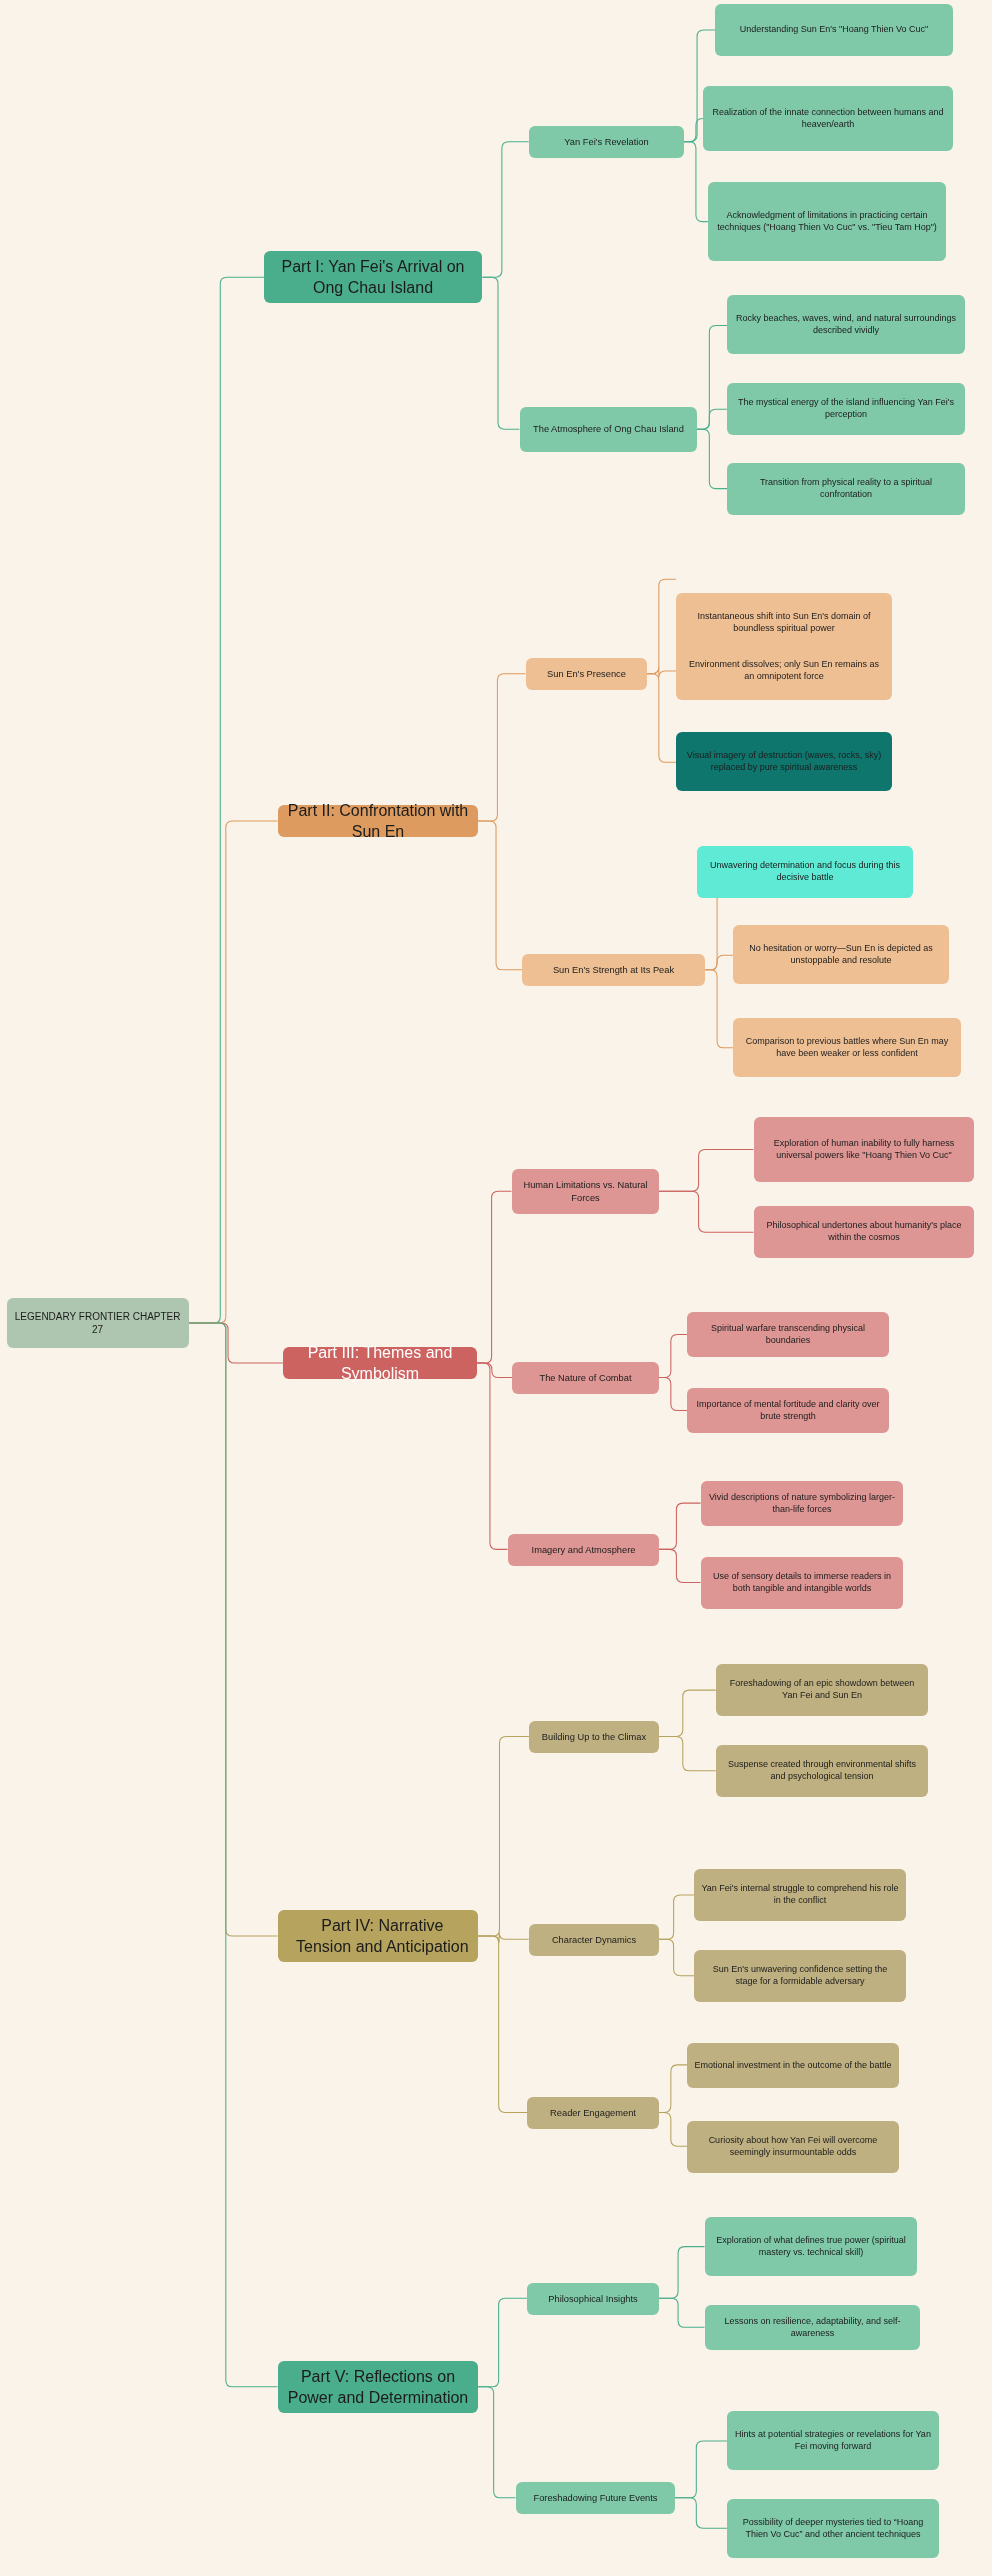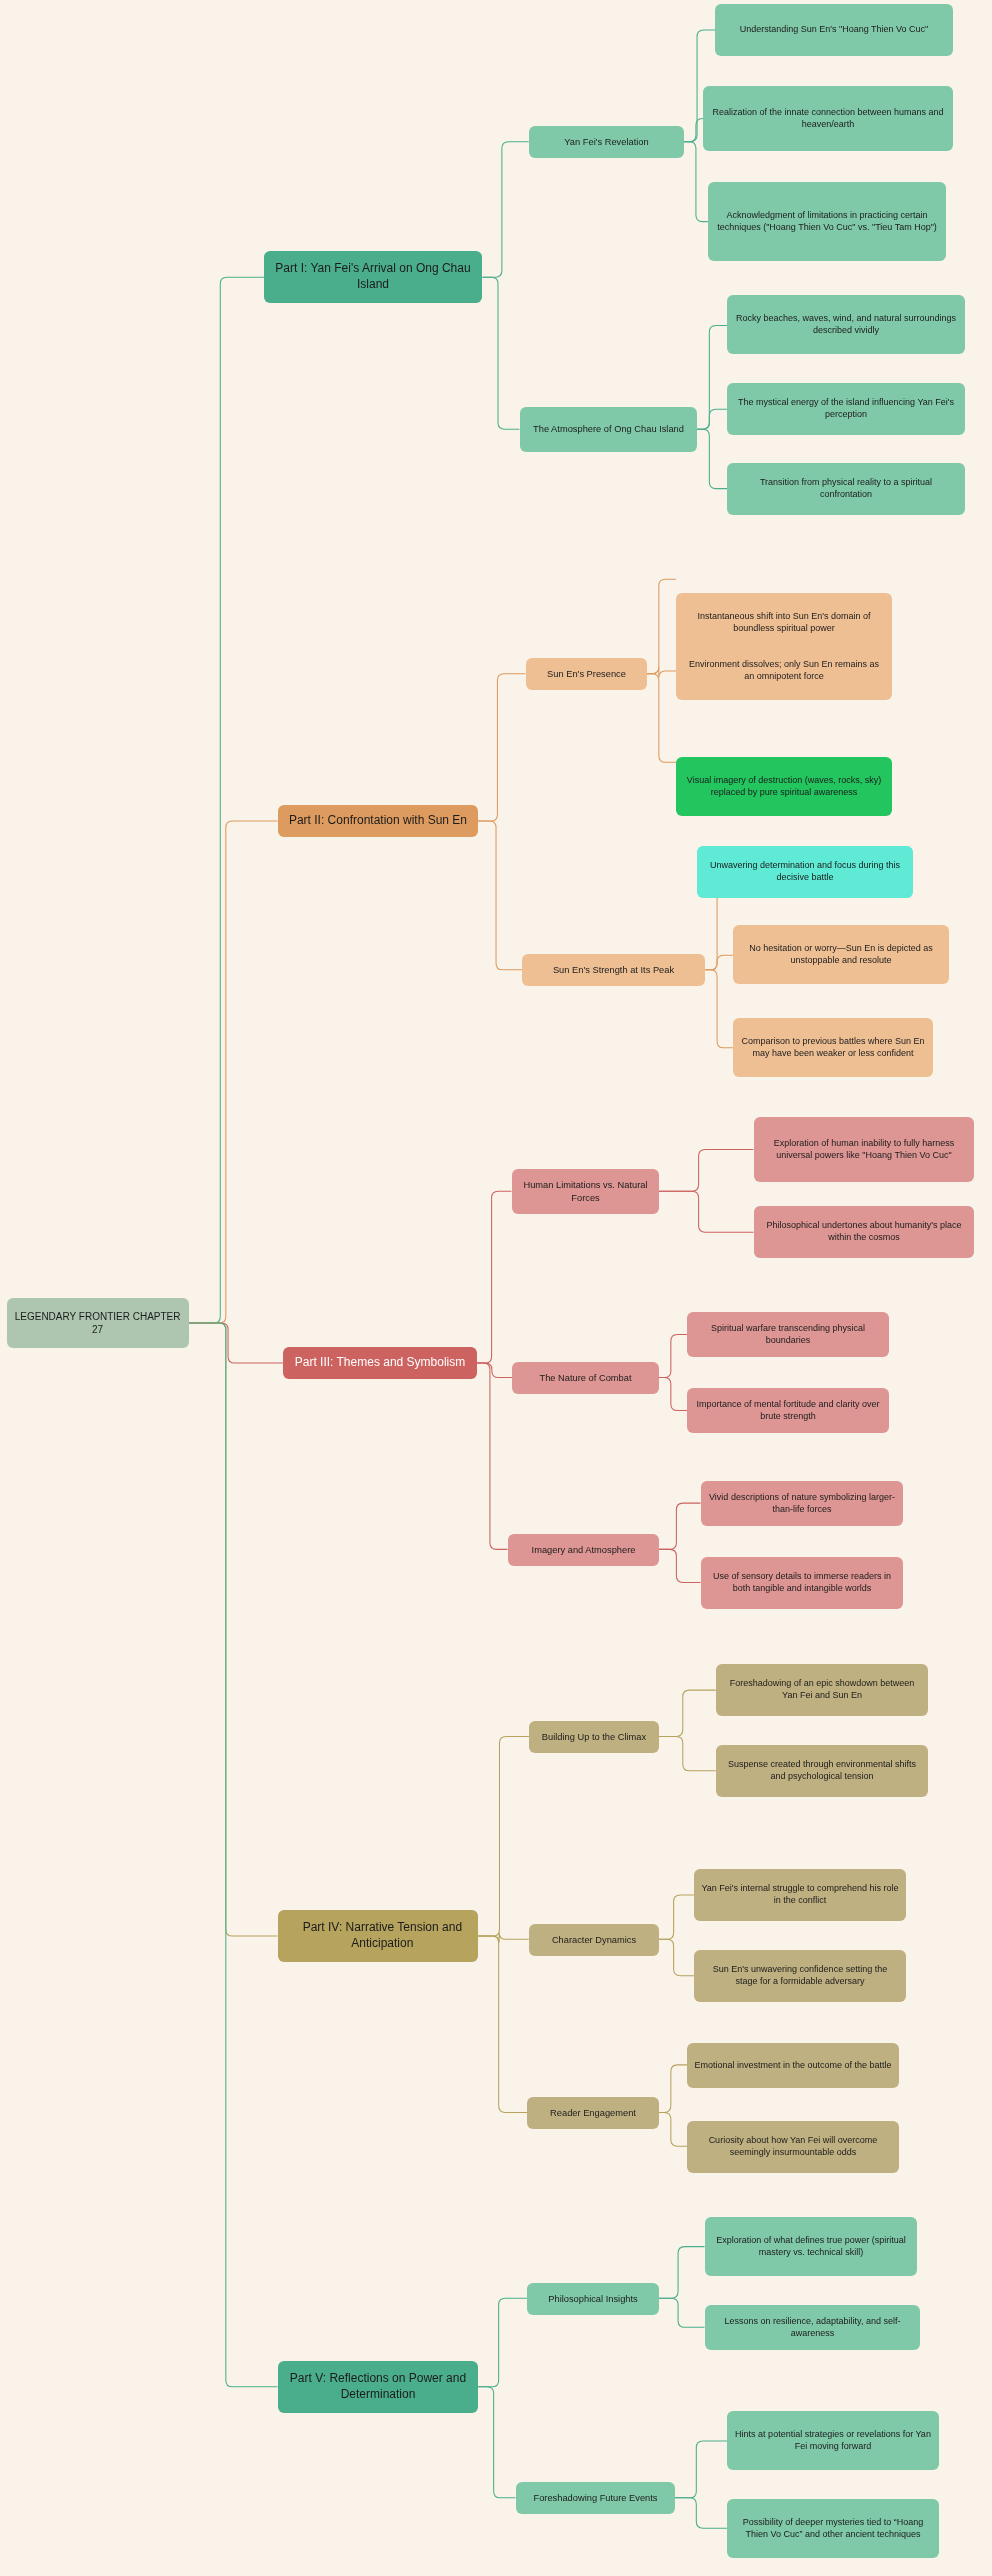--- a/index.html
+++ b/index.html
@@ -3,21 +3,21 @@
 <meta charset="utf-8">
 <style>
   html,body{margin:0;padding:0;background:#faf3ea;}
   body{font-family:"Liberation Sans","DejaVu Sans",sans-serif;}
   #stage{position:relative;width:992px;height:2576px;background:#faf3ea;overflow:hidden;}
   #edges{position:absolute;inset:0;width:992px;height:2576px;pointer-events:none;}
   .node{position:absolute;box-sizing:border-box;display:flex;align-items:center;
         justify-content:center;text-align:center;border-radius:6px;
         line-height:1.32;color:#1c1c1c;padding:4.6px 7.3px;}
   .n-root{font-size:10px;}
-  .n-l1{font-size:12px;}
+  .n-l1{font-size:16px;}
   .n-l2{font-size:9.3px;}
   .n-l3{font-size:9px;}
   .n-l1.white,.n-l2.white,.n-l3.white{color:#ffffff;}
 </style>
 </head>
 <body>
 
 <div id="stage">
   <svg id="edges" viewBox="0 0 1501 3897" xmlns="http://www.w3.org/2000/svg">
       <path d="M 285 2001.5 L 323.3 2001.5 Q 333.3 2001.5 333.3 1991.5 L 333.3 429 Q 333.3 419 343.3 419 L 400 419" fill="none" stroke="#4aae8c" stroke-width="1.6"></path>
@@ -74,25 +74,25 @@
       <div class="node n-l3" style="left: 703px; top: 86px; width: 250px; height: 65px; background: rgb(127, 201, 169);">Realization of the innate connection between humans and heaven/earth</div>
       <div class="node n-l3" style="left: 708px; top: 182px; width: 238px; height: 79px; background: rgb(127, 201, 169);">Acknowledgment of limitations in practicing certain techniques ("Hoang Thien Vo Cuc" vs. "Tieu Tam Hop")</div>
       <div class="node n-l2" style="left: 520px; top: 407px; width: 177px; height: 45px; background: rgb(127, 201, 169);">The Atmosphere of Ong Chau Island</div>
       <div class="node n-l3" style="left: 727px; top: 295px; width: 238px; height: 59px; background: rgb(127, 201, 169);">Rocky beaches, waves, wind, and natural surroundings described vividly</div>
       <div class="node n-l3" style="left: 727px; top: 383px; width: 238px; height: 52px; background: rgb(127, 201, 169);">The mystical energy of the island influencing Yan Fei's perception</div>
       <div class="node n-l3" style="left: 727px; top: 463px; width: 238px; height: 52px; background: rgb(127, 201, 169);">Transition from physical reality to a spiritual confrontation</div>
       <div class="node n-l1" style="left: 278px; top: 805px; width: 200px; height: 32px; background: rgb(221, 155, 95);">Part II: Confrontation with Sun En</div>
       <div class="node n-l2" style="left: 526px; top: 658px; width: 121px; height: 32px; background: rgb(239, 191, 148);">Sun En's Presence</div>
       <div class="node n-l3" style="left: 676px; top: 549px; width: 216px; height: 59px; background: rgb(239, 191, 148); margin-top: 44px;">Instantaneous shift into Sun En's domain of boundless spiritual power</div>
       <div class="node n-l3" style="left: 676px; top: 641px; width: 216px; height: 59px; background: rgb(239, 191, 148);">Environment dissolves; only Sun En remains as an omnipotent force</div>
-      <div class="node n-l3" style="left: 676px; top: 732px; width: 216px; height: 59px; background: #22c55e; margin-top: 25px;">Visual imagery of destruction (waves, rocks, sky) replaced by pure spiritual awareness</div>
+      <div class="node n-l3" style="left: 676px; top: 732px; width: 216px; height: 59px; background: #0f766e;">Visual imagery of destruction (waves, rocks, sky) replaced by pure spiritual awareness</div>
       <div class="node n-l2" style="left: 522px; top: 954px; width: 183px; height: 32px; background: rgb(239, 191, 148);">Sun En's Strength at Its Peak</div>
       <div class="node n-l3" style="left: 697px; top: 846px; width: 216px; height: 52px; background: #5eead4;">Unwavering determination and focus during this decisive battle</div>
       <div class="node n-l3" style="left: 733px; top: 925px; width: 216px; height: 59px; background: rgb(239, 191, 148);">No hesitation or worry—Sun En is depicted as unstoppable and resolute</div>
-      <div class="node n-l3" style="left: 733px; top: 1018px; width: 200px; height: 59px; background: rgb(239, 191, 148);">Comparison to previous battles where Sun En may have been weaker or less confident</div>
+      <div class="node n-l3" style="left: 733px; top: 1018px; width: 228px; height: 59px; background: rgb(239, 191, 148);">Comparison to previous battles where Sun En may have been weaker or less confident</div>
       <div class="node n-l1 white" style="left: 283px; top: 1347px; width: 194px; height: 32px; background: rgb(204, 99, 96);">Part III: Themes and Symbolism</div>
       <div class="node n-l2" style="left: 512px; top: 1169px; width: 147px; height: 45px; background: rgb(221, 150, 147);">Human Limitations vs. Natural Forces</div>
       <div class="node n-l3" style="left: 754px; top: 1117px; width: 220px; height: 65px; background: rgb(221, 150, 147);">Exploration of human inability to fully harness universal powers like "Hoang Thien Vo Cuc"</div>
       <div class="node n-l3" style="left: 754px; top: 1206px; width: 220px; height: 52px; background: rgb(221, 150, 147);">Philosophical undertones about humanity's place within the cosmos</div>
       <div class="node n-l2" style="left: 512px; top: 1362px; width: 147px; height: 32px; background: rgb(221, 150, 147);">The Nature of Combat</div>
       <div class="node n-l3" style="left: 687px; top: 1312px; width: 202px; height: 45px; background: rgb(221, 150, 147);">Spiritual warfare transcending physical boundaries</div>
       <div class="node n-l3" style="left: 687px; top: 1388px; width: 202px; height: 45px; background: rgb(221, 150, 147);">Importance of mental fortitude and clarity over brute strength</div>
       <div class="node n-l2" style="left: 508px; top: 1534px; width: 151px; height: 32px; background: rgb(221, 150, 147);">Imagery and Atmosphere</div>
       <div class="node n-l3" style="left: 701px; top: 1481px; width: 202px; height: 45px; background: rgb(221, 150, 147);">Vivid descriptions of nature symbolizing larger-than-life forces</div>
       <div class="node n-l3" style="left: 701px; top: 1557px; width: 202px; height: 52px; background: rgb(221, 150, 147);">Use of sensory details to immerse readers in both tangible and intangible worlds</div>

